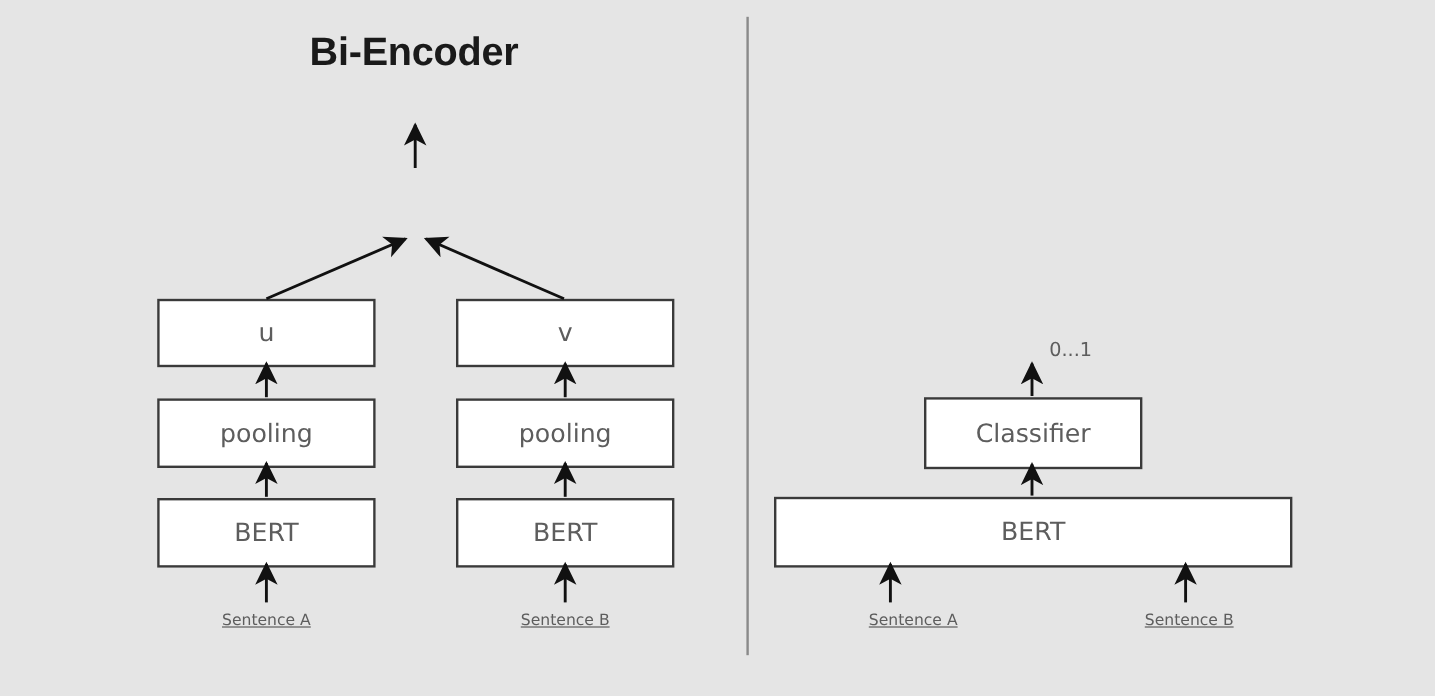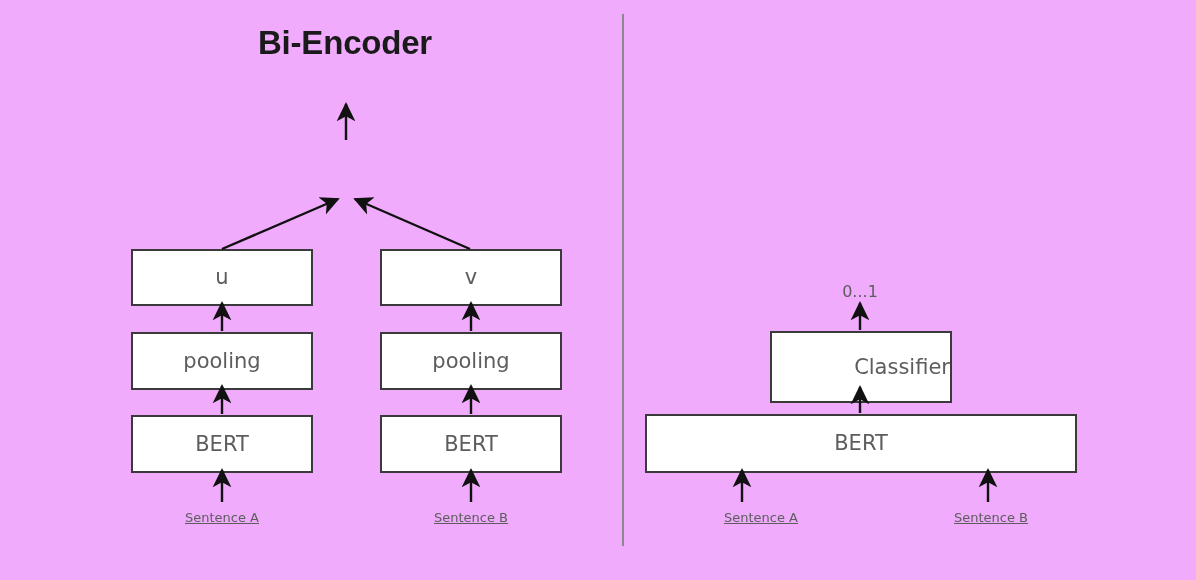--- a/index.html
+++ b/index.html
@@ -7,21 +7,21 @@
     padding: 0;
     background: #ffffff;
   }
   body {
     font-family: "DejaVu Sans", sans-serif;
   }
   #canvas {
     position: relative;
     width: 1196px;
     height: 580px;
-    background: #f0abfc;
+    background: #e5e5e5;
     overflow: hidden;
   }
   .panel-title {
     position: absolute;
     font-family: "Liberation Sans", sans-serif;
     font-weight: bold;
     font-size: 33px;
     color: #1a1a1a;
     letter-spacing: -0.2px;
     text-align: center;
@@ -57,21 +57,21 @@
     text-align: center;
     line-height: 1;
     text-decoration: underline;
   }
   .small-label {
     position: absolute;
     font-family: "DejaVu Sans", sans-serif;
     font-size: 16px;
     color: #5d5d5d;
     white-space: nowrap;
-    text-align: center;
+    text-align: right;
     line-height: 1;
   }
   .arrow-svg {
     position: absolute;
     left: 0;
     top: 0;
     width: 1196px;
     height: 580px;
     pointer-events: none;
     overflow: visible;
@@ -111,21 +111,21 @@
   <div class="node-box" style="left:380px; top:415px; width:182px; height:58px;">
     <span class="node-label">BERT</span>
   </div>
 
   <div class="free-label" style="left:122px; top:511px; width:200px;">Sentence A</div>
 
   <div class="free-label" style="left:371px; top:511px; width:200px;">Sentence B</div>
 
   <div class="small-label" style="left:810px; top:284px; width:100px;">0...1</div>
 
-  <div class="node-box" style="left:770px; top:331px; width:182px; height:72px;justify-content:flex-end;">
+  <div class="node-box" style="left:770px; top:331px; width:182px; height:60px;">
     <span class="node-label">Classifier</span>
   </div>
 
   <div class="node-box" style="left:645px; top:414px; width:432px; height:59px;">
     <span class="node-label">BERT</span>
   </div>
 
   <div class="free-label" style="left:661px; top:511px; width:200px;">Sentence A</div>
 
   <div class="free-label" style="left:891px; top:511px; width:200px;">Sentence B</div>

